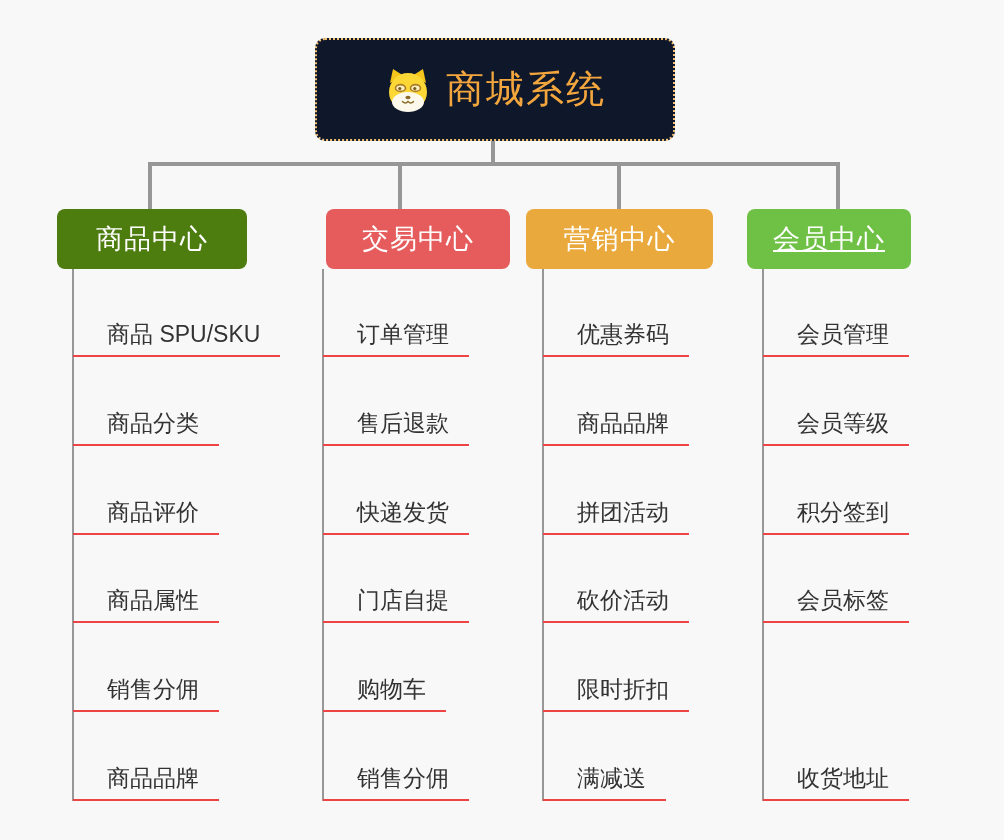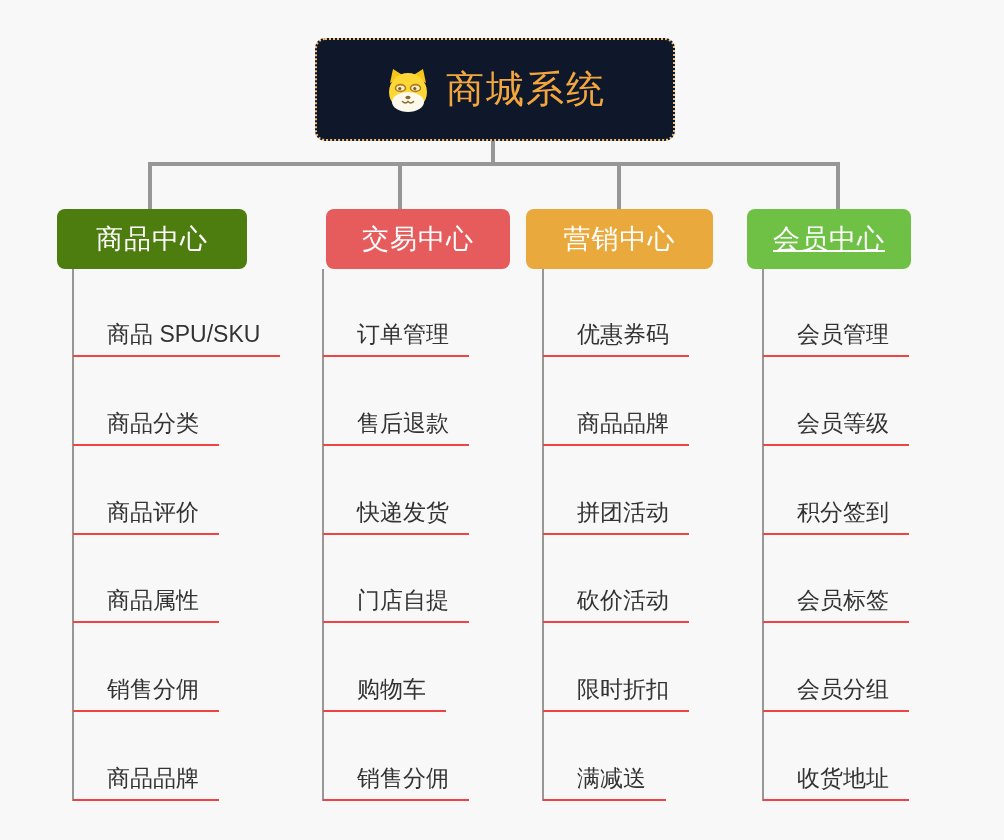--- a/index.html
+++ b/index.html
@@ -105,16 +105,15 @@
   <div class="leaf" style="left:543px;top:404px">商品品牌</div>
   <div class="leaf" style="left:543px;top:493px">拼团活动</div>
   <div class="leaf" style="left:543px;top:581px">砍价活动</div>
   <div class="leaf" style="left:543px;top:670px">限时折扣</div>
   <div class="leaf" style="left:543px;top:759px">满减送</div>
 
   <div class="leaf" style="left:763px;top:315px">会员管理</div>
   <div class="leaf" style="left:763px;top:404px">会员等级</div>
   <div class="leaf" style="left:763px;top:493px">积分签到</div>
   <div class="leaf" style="left:763px;top:581px">会员标签</div>
-  <div class="leaf" style="left:763px;top:670px">会员分组</div>
   <div class="leaf" style="left:763px;top:759px">收货地址</div>
 
 </div>
 
 </body></html>

